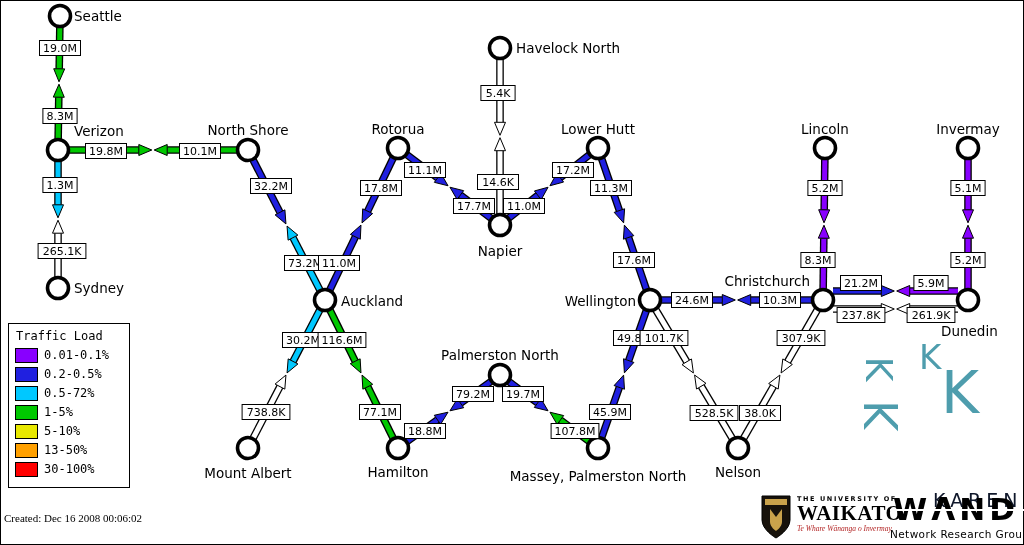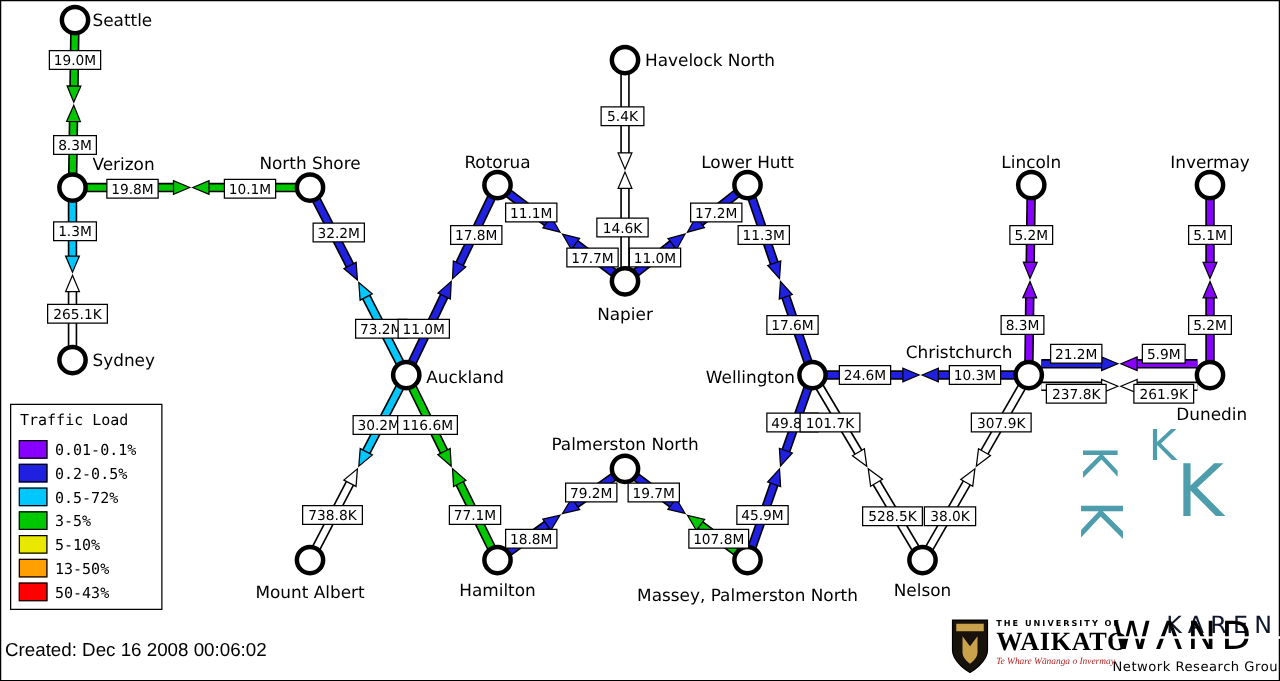--- a/index.html
+++ b/index.html
@@ -5,46 +5,46 @@
   html,body{margin:0;padding:0;background:#fff;}
   body{width:1024px;height:545px;position:relative;overflow:hidden;
        font-family:"DejaVu Sans",sans-serif;color:#000;}
   #app{position:absolute;left:0;top:0;width:1024px;height:545px;}
   #map-svg{position:absolute;left:0;top:0;}
 
   
   #legend{position:absolute;left:8px;top:323px;width:122px;background:#fff;
           border:1px solid #000;padding:4px 20px 6px 6px;box-sizing:border-box;}
   #legend-title{font-family:"DejaVu Sans Mono",monospace;font-size:12px;margin:1px 0 5px 1px;}
-  .lrow{display:flex;align-items:flex-end;height:19px;}
+  .lrow{display:flex;align-items:flex-start;height:19px;}
   .sw{width:21px;height:13px;border:1px solid #000;margin-right:6px;flex:none;box-sizing:content-box;}
   .lbl{font-family:"DejaVu Sans Mono",monospace;font-size:12px;white-space:nowrap;}
 
   
-  #created{position:absolute;left:4px;top:512px;font-family:Liberation Sans, sans-serif;font-size:15px;}
+  #created{position:absolute;left:4px;top:512px;font-family:Liberation Serif, serif;font-size:11px;}
 
   
   #karen-logo{position:absolute;left:853px;top:342px;width:165px;height:145px;color:#4E9DAD;}
   #karen-logo .mark{position:absolute;font-family:"DejaVu Sans",sans-serif;line-height:1;}
   .m1{left:14px;top:8px;font-size:38px;transform:rotate(90deg);}
   .m2{left:66px;top:-2px;font-size:34px;}
   .m3{left:88px;top:22px;font-size:58px;}
   .m4{left:14px;top:50px;font-size:46px;transform:rotate(-90deg) scaleX(-1);}
   #karen-text{position:absolute;left:80px;top:116px;font-size:19px;letter-spacing:5px;color:#0f172a;margin-top:31px;}
 
   
   #waikato-logo{position:absolute;left:761px;top:495px;display:flex;align-items:flex-start;}
   #waikato-text{margin-left:6px;}
   .uw1{font-size:6.5px;font-weight:bold;letter-spacing:1.6px;white-space:nowrap;}
   .uw2{font-family:"Liberation Serif",serif;font-size:21px;font-weight:bold;letter-spacing:.5px;line-height:1.02;white-space:nowrap;}
   .uw3{font-family:"Liberation Serif",serif;font-size:7.5px;font-style:italic;color:#B22222;white-space:nowrap;}
 
   
   #wand-logo{position:absolute;left:890px;top:494px;width:132px;}
-  #wand-mark{font-size:31px;font-weight:normal;letter-spacing:4px;line-height:1;position:relative;}
+  #wand-mark{font-size:31px;font-weight:bold;letter-spacing:4px;line-height:1;position:relative;text-align:center;}
   #wand-mark:after{content:"";position:absolute;left:0;right:-4px;top:15px;height:2px;background:#fff;}
   #wand-sub{font-size:10.5px;letter-spacing:.4px;margin-top:3px;white-space:nowrap;}
 </style>
 </head>
 <body>
 
 <div id="app">
 
   <svg id="map-svg" width="1024" height="545" viewBox="0 0 1024 545">
       <rect x="0.5" y="0.5" width="1023" height="544" fill="none" stroke="#000" stroke-width="1"></rect>
@@ -358,33 +358,33 @@
         <div class="lrow">
           <span class="sw" style="background: rgb(32, 32, 224);"></span>
           <span class="lbl">0.2-0.5%</span>
         </div>
         <div class="lrow">
           <span class="sw" style="background: rgb(0, 200, 255);"></span>
           <span class="lbl">0.5-72%</span>
         </div>
         <div class="lrow">
           <span class="sw" style="background: rgb(0, 200, 0);"></span>
-          <span class="lbl">3-5%</span>
+          <span class="lbl">1-5%</span>
         </div>
         <div class="lrow">
           <span class="sw" style="background: rgb(232, 232, 0);"></span>
           <span class="lbl">5-10%</span>
         </div>
         <div class="lrow">
           <span class="sw" style="background: rgb(255, 160, 0);"></span>
           <span class="lbl">13-50%</span>
         </div>
         <div class="lrow">
           <span class="sw" style="background: rgb(255, 0, 0);"></span>
-          <span class="lbl">50-43%</span>
+          <span class="lbl">30-100%</span>
         </div>
       </div>
   </div>
 
   <div id="created">Created: Dec 16 2008 00:06:02</div>
 
   <div id="karen-logo">
     <span class="mark m1">K</span>
     <span class="mark m2">K</span>
     <span class="mark m3">K</span>

